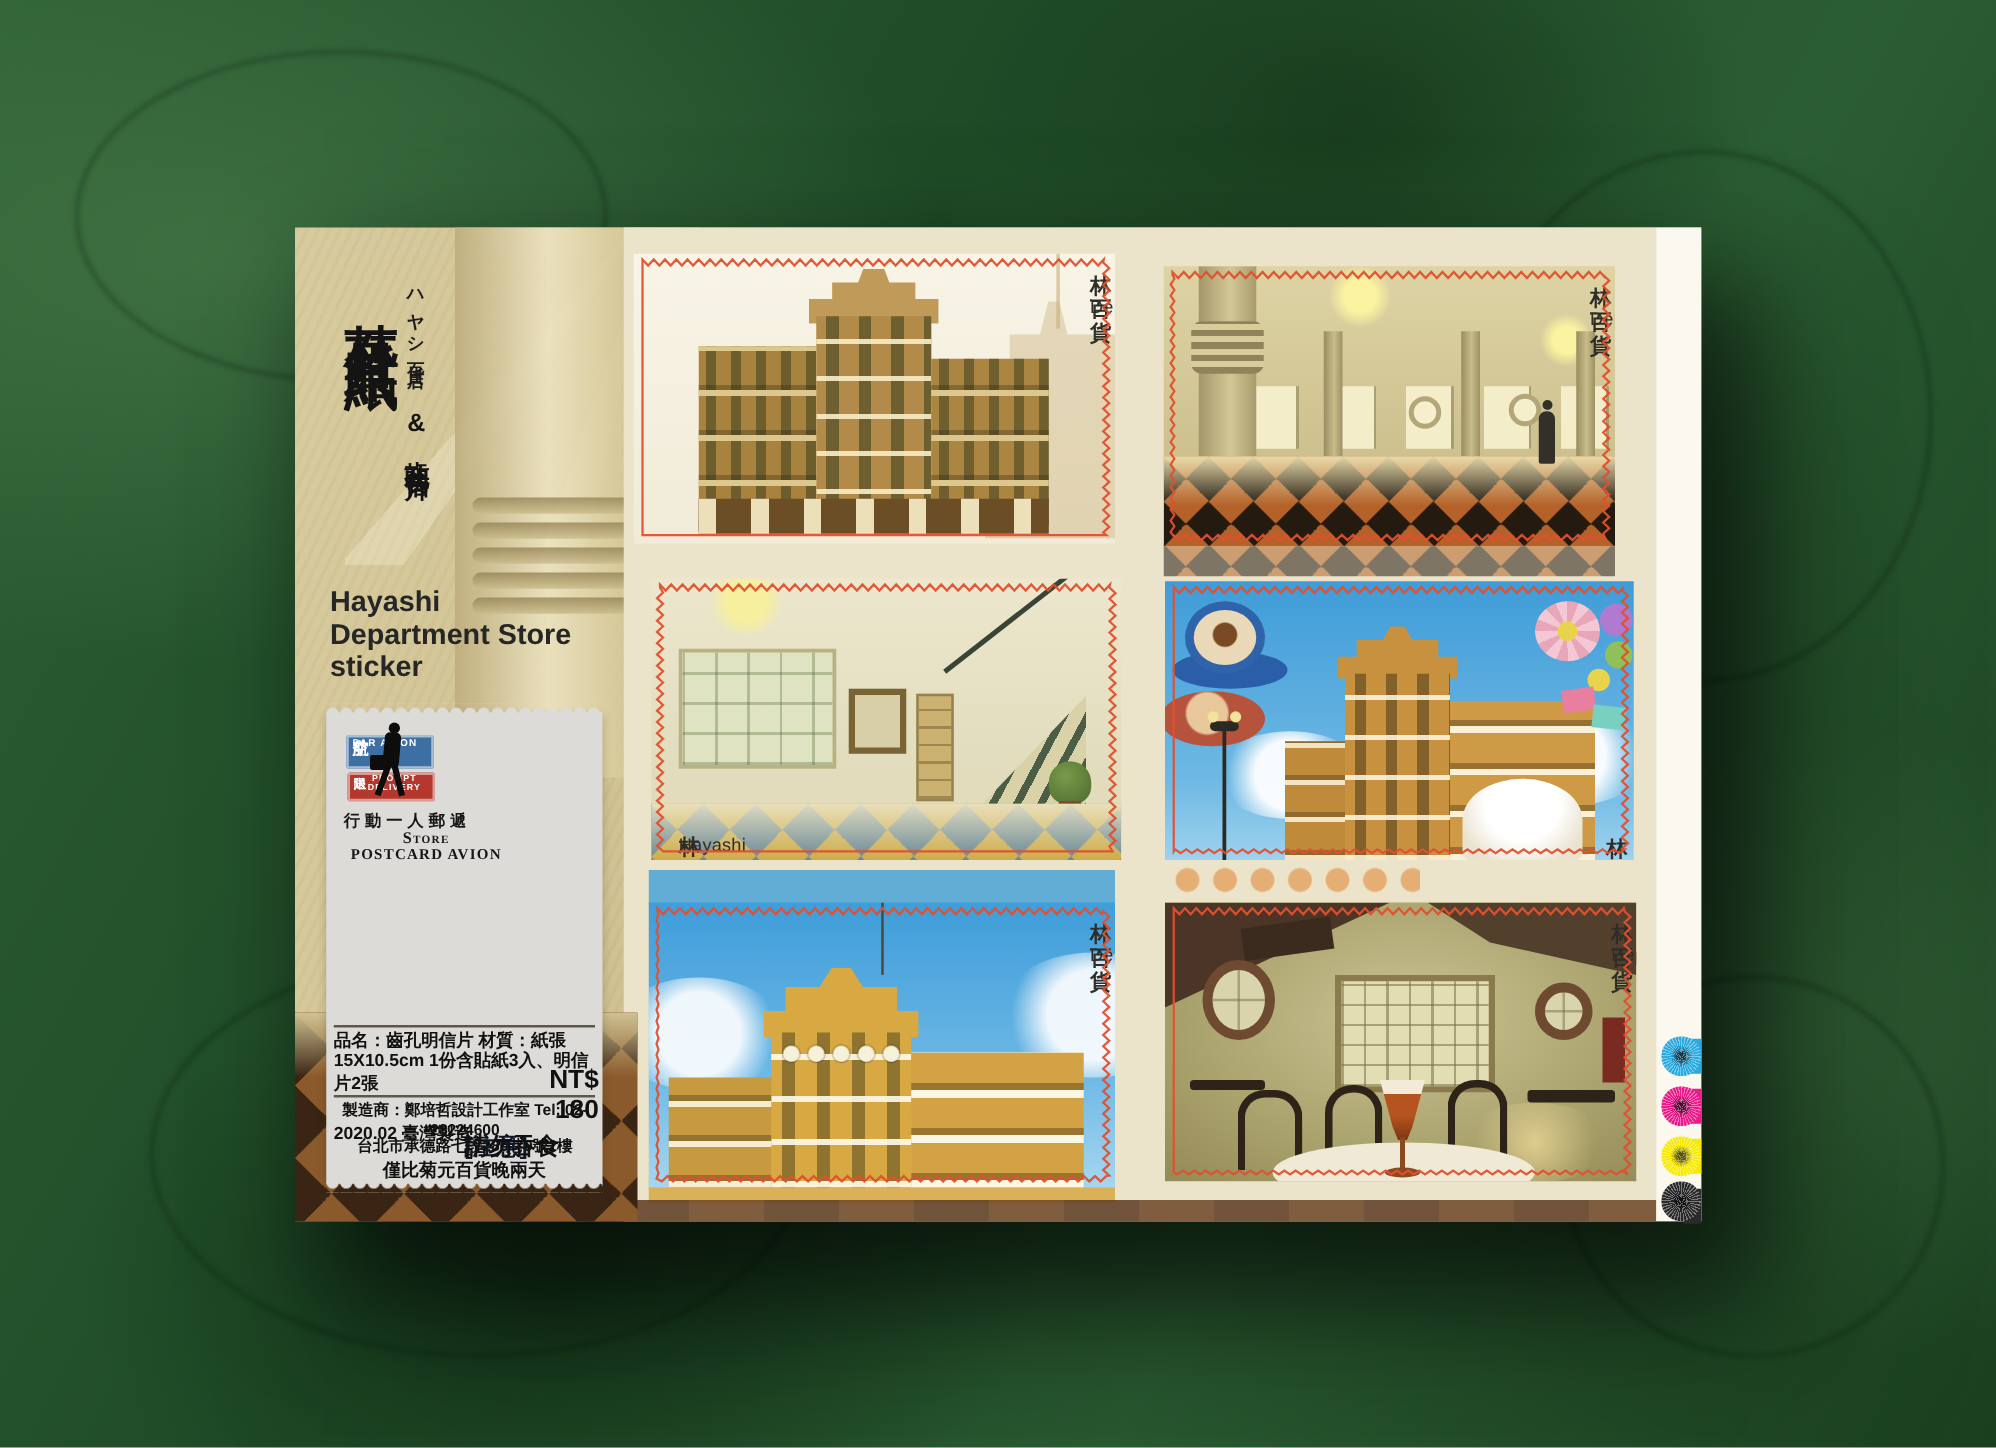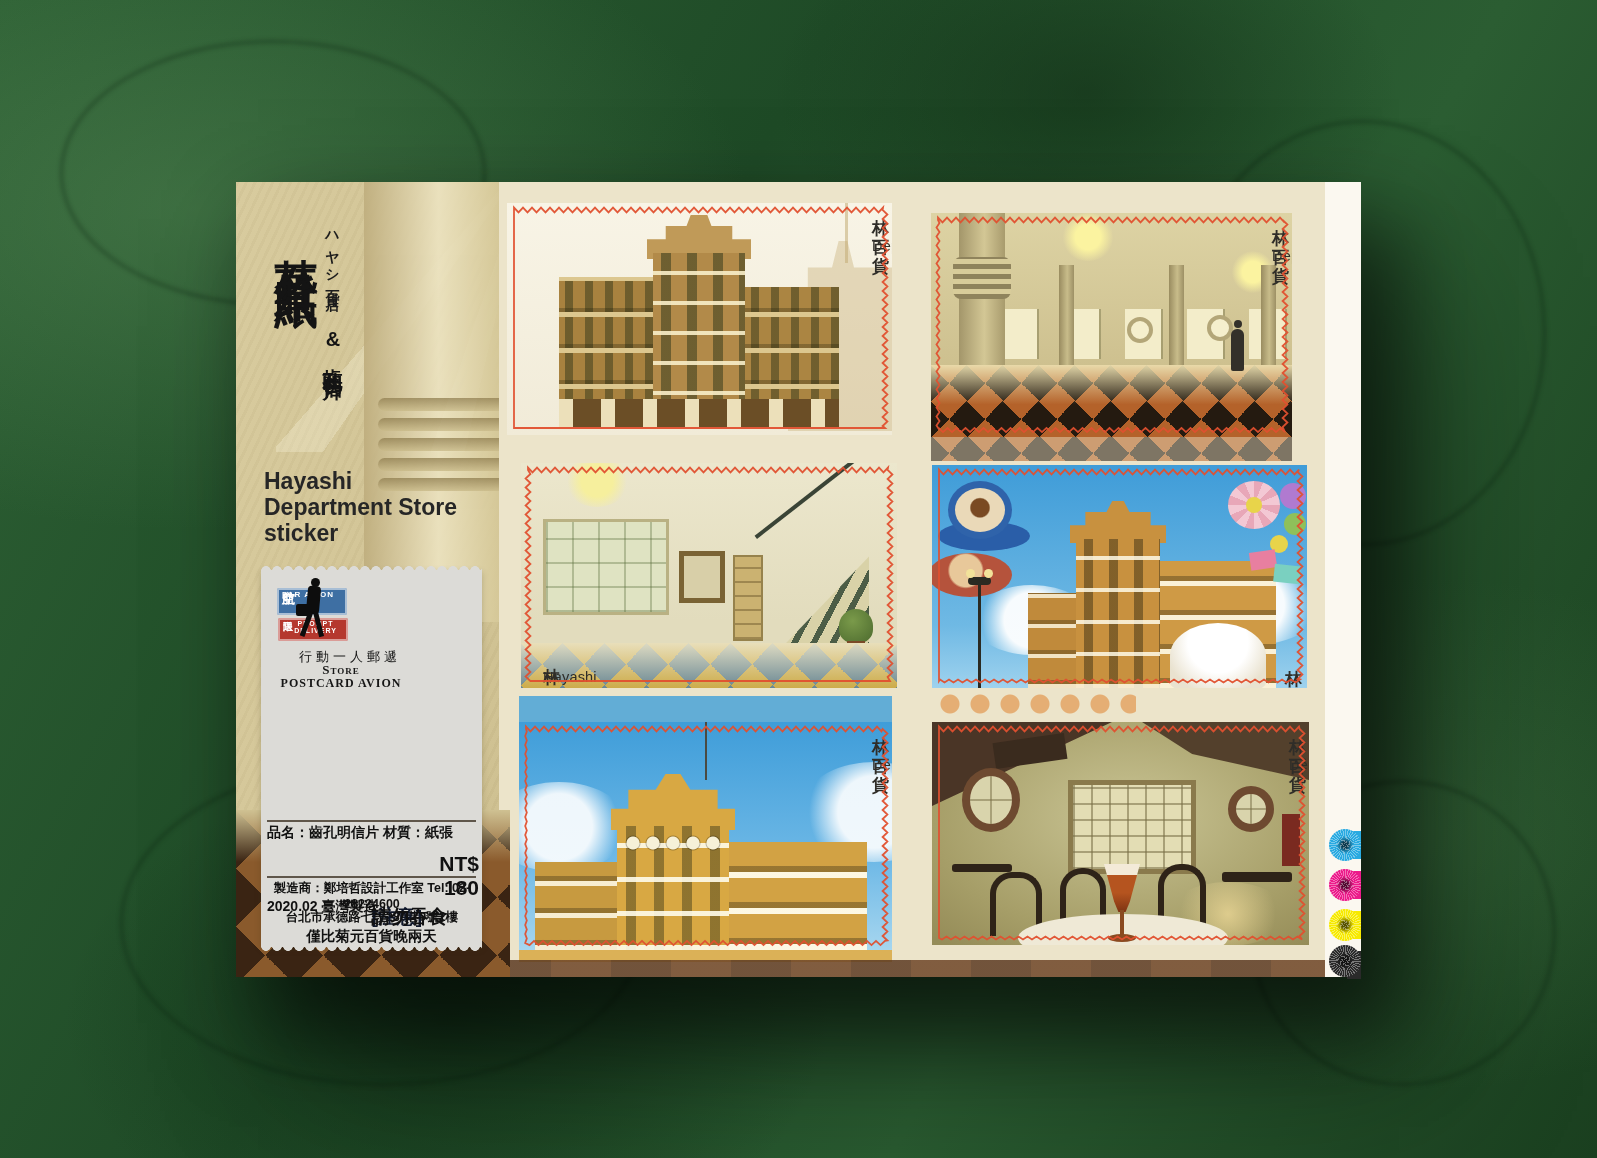--- a/index.html
+++ b/index.html
@@ -194,21 +194,21 @@
   .redB{left:17px;top:48px;width:70px;height:23px;background:#b5382e;box-shadow:inset 0 0 0 2px rgba(255,255,255,.5);}
   .redB .cjk{font-size:10px;}
   .redB .latin{font-size:7px;}
   .man{left:38px;top:8px;width:30px;height:66px;z-index:4;}
   .man div{position:absolute;background:#0d0d0d;}
   .man .head{left:12px;top:0;width:9px;height:9px;border-radius:50%;}
   .man .torso{left:8px;top:8px;width:13px;height:28px;border-radius:4px;transform:rotate(5deg);}
   .man .legA{left:5px;top:33px;width:5px;height:26px;transform:rotate(20deg);}
   .man .legB{left:17px;top:33px;width:5px;height:26px;transform:rotate(-14deg);}
   .man .case{left:-3px;top:26px;width:14px;height:12px;border-radius:2px;}
-  .tagline{left:14px;top:78px;width:150px;font-size:13px;font-weight:400;letter-spacing:4px;color:#161616;text-align:center;}
+  .tagline{left:14px;top:78px;width:150px;font-size:13px;font-weight:700;letter-spacing:4px;color:#161616;}
   .shop1{left:0px;top:92px;width:160px;text-align:center;font-family:"Liberation Serif","DejaVu Serif",serif;
     font-size:13px;font-weight:700;letter-spacing:1px;color:#161616;font-variant:small-caps;}
   .shop2{left:0px;top:106px;width:160px;text-align:center;font-family:"Liberation Serif","DejaVu Serif",serif;
     font-size:12px;font-weight:700;letter-spacing:1px;color:#161616;}
   .desc{left:5px;top:118px;width:212px;font-size:16.5px;font-weight:700;color:#111;
     line-height:20px;white-space:pre-line;letter-spacing:.5px;}
   .rule{left:6px;width:209px;height:0;border-top:2px solid #5f564a;}
   .prow{left:6px;width:210px;font-size:14px;font-weight:700;color:#111;letter-spacing:0px;}
   .price{left:138px;top:282px;width:80px;font-size:21px;font-weight:700;color:#111;text-align:right;}
   .maker{left:4px;width:214px;font-size:12.5px;font-weight:700;color:#111;text-align:center;}
@@ -285,20 +285,21 @@
       <div class="legB"></div>
       <div class="case"></div>
     </div>
     <div class="tagline">行動一人郵遞</div>
     <div class="shop1">Store</div>
     <div class="shop2">POSTCARD AVION</div>
 
 
     <div class="rule" style="top:250px;"></div>
     <div class="prow" style="top:254px;">品名：齒孔明信片 材質：紙張</div>
+    <div class="prow" style="top:270px;">15X10.5cm 1份含貼紙3入、明信片2張</div>
     <div class="prow" style="top:288px;margin-top:40px;">2020.02  臺灣製造</div>
     <div class="price">NT$ 180</div>
     <div class="rule" style="top:306px;"></div>
     <div class="maker" style="top:310px;">製造商：鄭培哲設計工作室 Tel: 02-28224600</div>
     <div class="maker" style="top:339px;">台北市承德路七段280巷9號2樓</div>
     <div class="warn">
       <span class="tag">[注意]</span>
         <span>請勿吞食</span>
     </div>
     <div class="warn2">僅比菊元百貨晚兩天</div>

